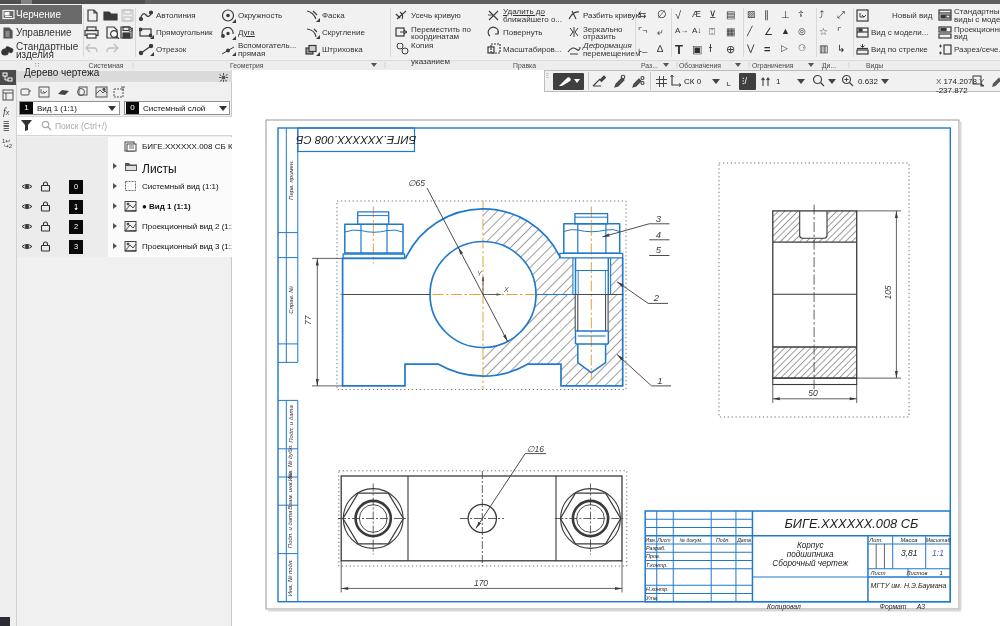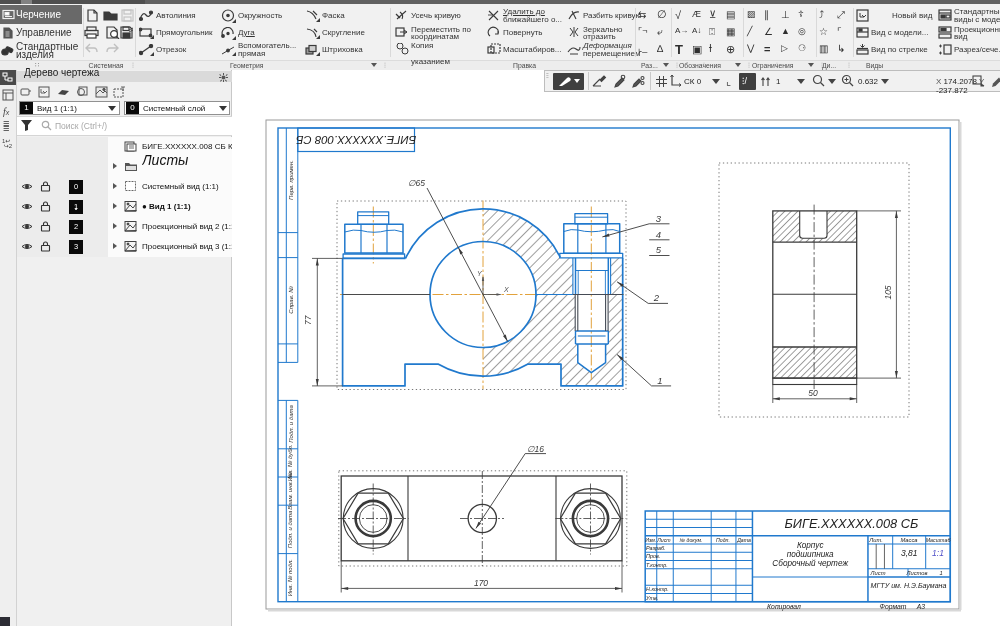--- a/index.html
+++ b/index.html
@@ -780,21 +780,21 @@
         <rect x="3" y="4" width="9" height="7" fill="#fff"></rect>
         <path d="M5,6 h5 M5,8 h5" stroke-width="0.8"></path>
       </g>
     </svg>
 <div class="a" style="left:142px;top:142px;font-size:8px;color:#111;font-weight:normal;white-space:nowrap;overflow:hidden;max-width:90px;">БИГЕ.XXXXXX.008  СБ Кор</div>
 <div class="a" style="left:113px;top:163px;width:0;height:0;border-top:3.5px solid transparent;border-bottom:3.5px solid transparent;border-left:4.5px solid #555;"></div>
 <svg class="a" style="left:124px;top:160px" width="14" height="13" viewBox="0 0 14 13">
       <path d="M1,3 h4 l1.5,1.5 H13 V11 H1 Z" fill="#555"></path>
       <rect x="2" y="6" width="10" height="4" fill="#e0e0e0"></rect>
     </svg>
-<div class="a" style="left:142px;top:152px;font-size:14px;color:#111;font-weight:normal;white-space:nowrap;overflow:hidden;max-width:90px;font-style:italic;">Листы</div>
+<div class="a" style="left:142px;top:162px;font-size:12px;color:#111;font-weight:normal;white-space:nowrap;overflow:hidden;max-width:90px;">Листы</div>
 <svg class="a" style="left:21px;top:182px" width="12" height="9" viewBox="0 0 12 9">
       <g stroke="#333" fill="none" stroke-width="1">
         <path d="M1,4.5 Q6,0.5 11,4.5 Q6,8.5 1,4.5 Z"></path>
         <circle cx="6" cy="4.5" r="1.6" fill="#333"></circle>
       </g>
     </svg>
 <svg class="a" style="left:40px;top:181px" width="11" height="11" viewBox="0 0 11 11">
       <g stroke="#333" fill="none" stroke-width="1.1">
         <rect x="1.5" y="4.5" width="8" height="5.5" rx="0.5"></rect>
         <path d="M3.5,4.5 V3 a2,2 0 0 1 4,0 M7.5,3 v1.5"></path>

